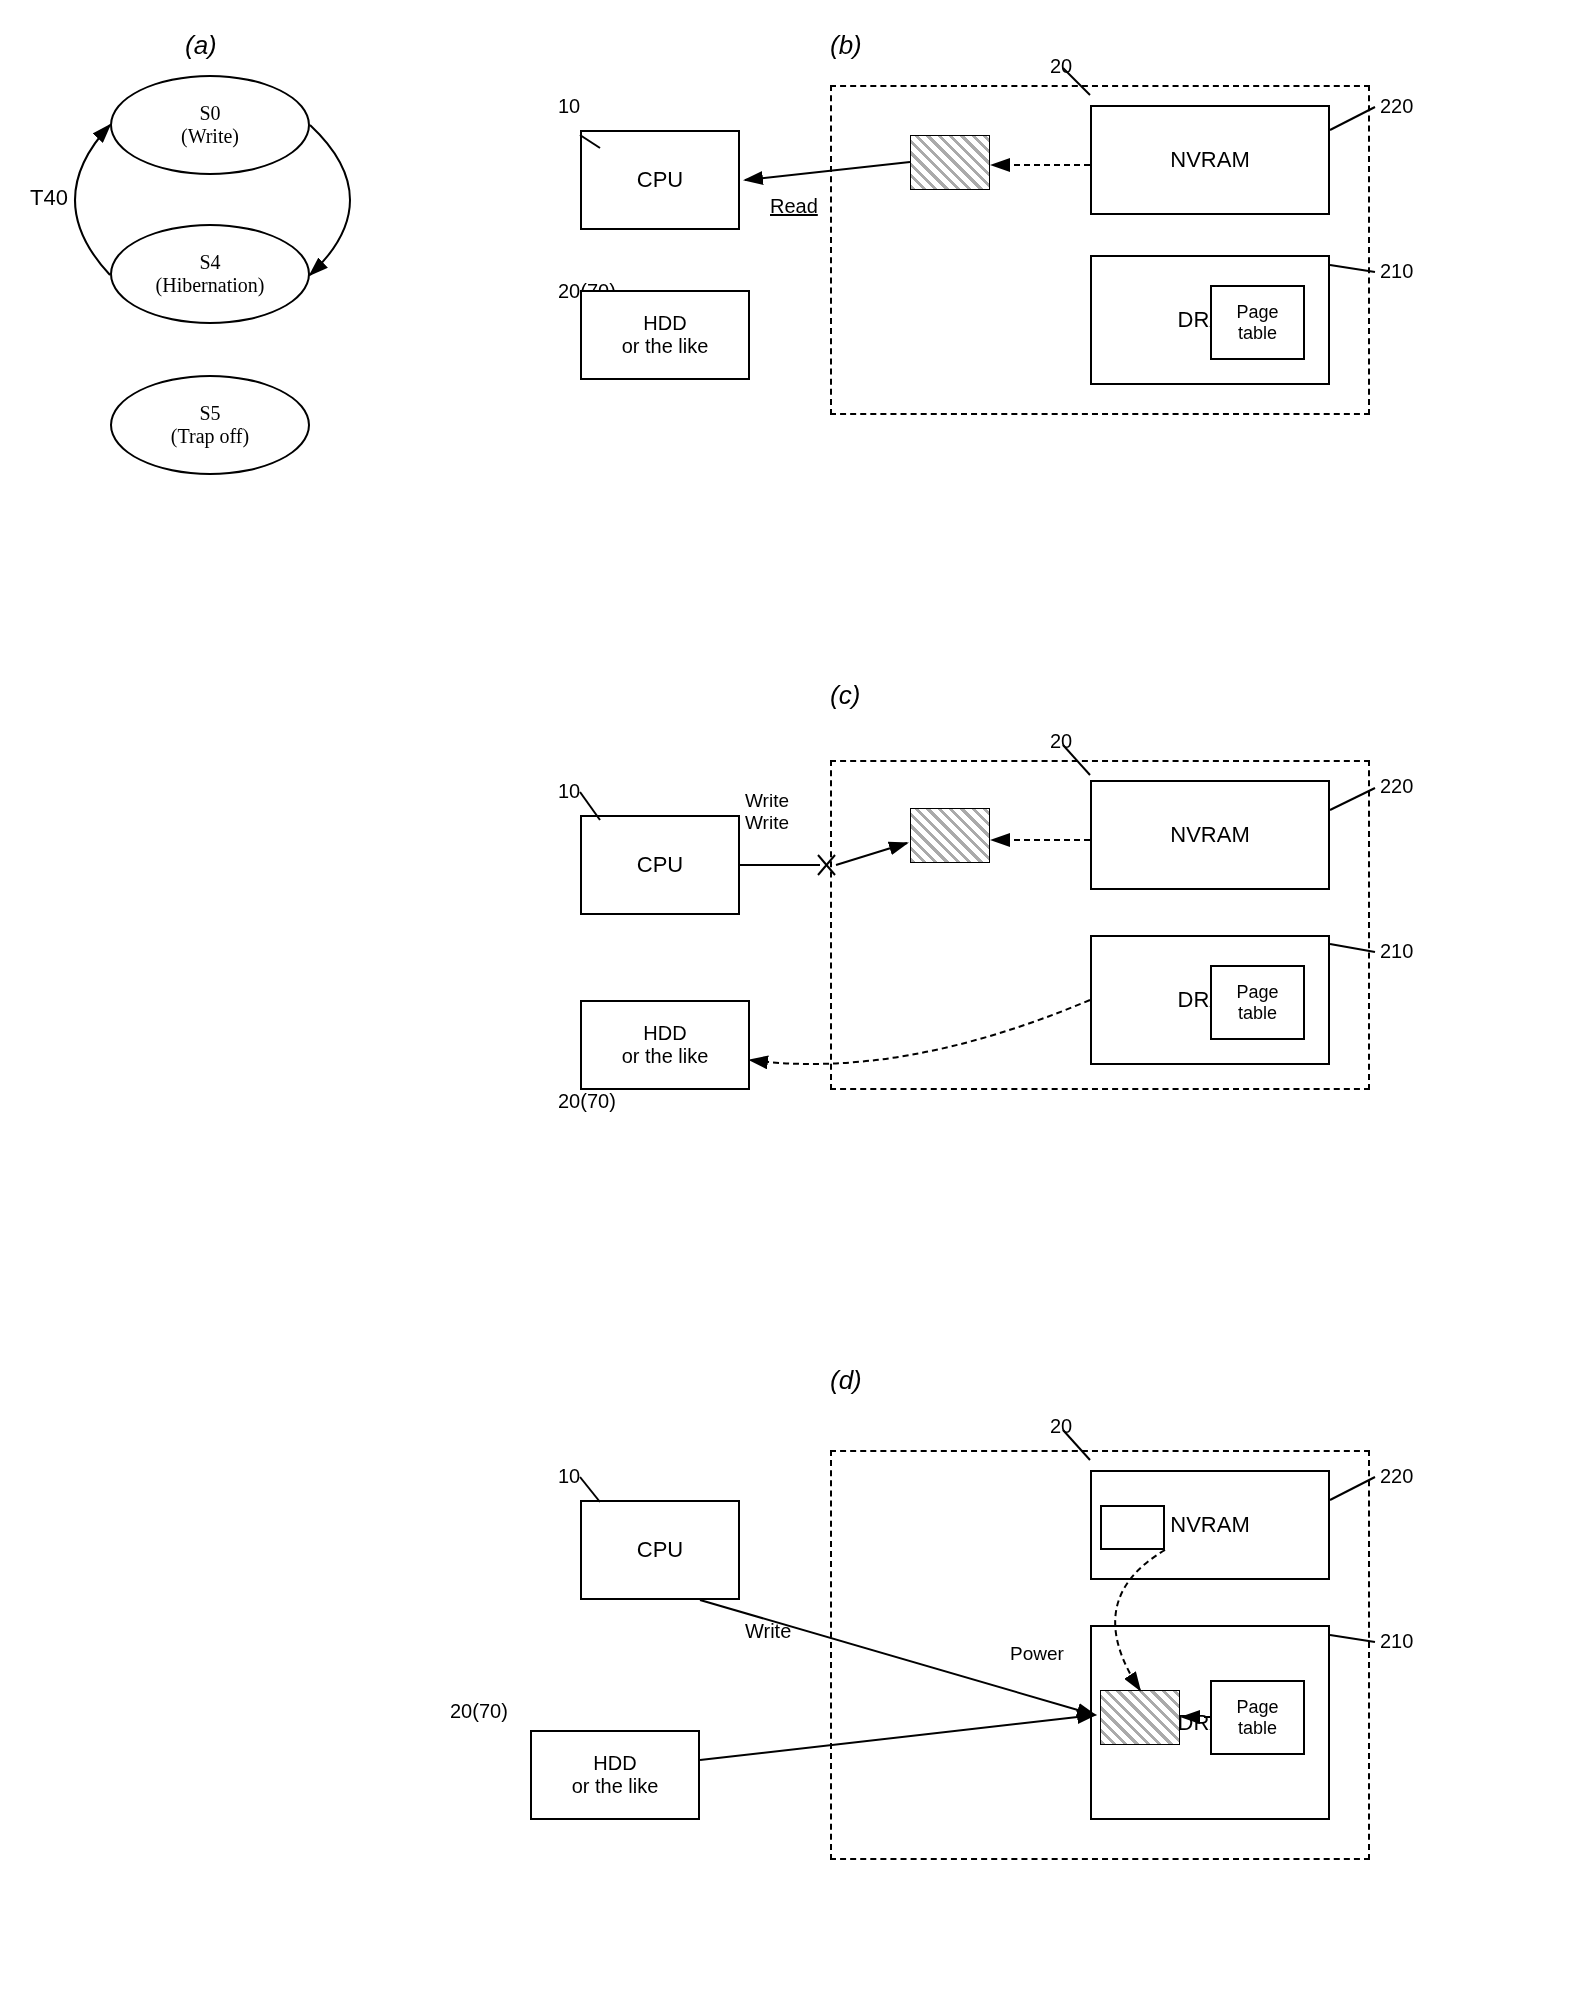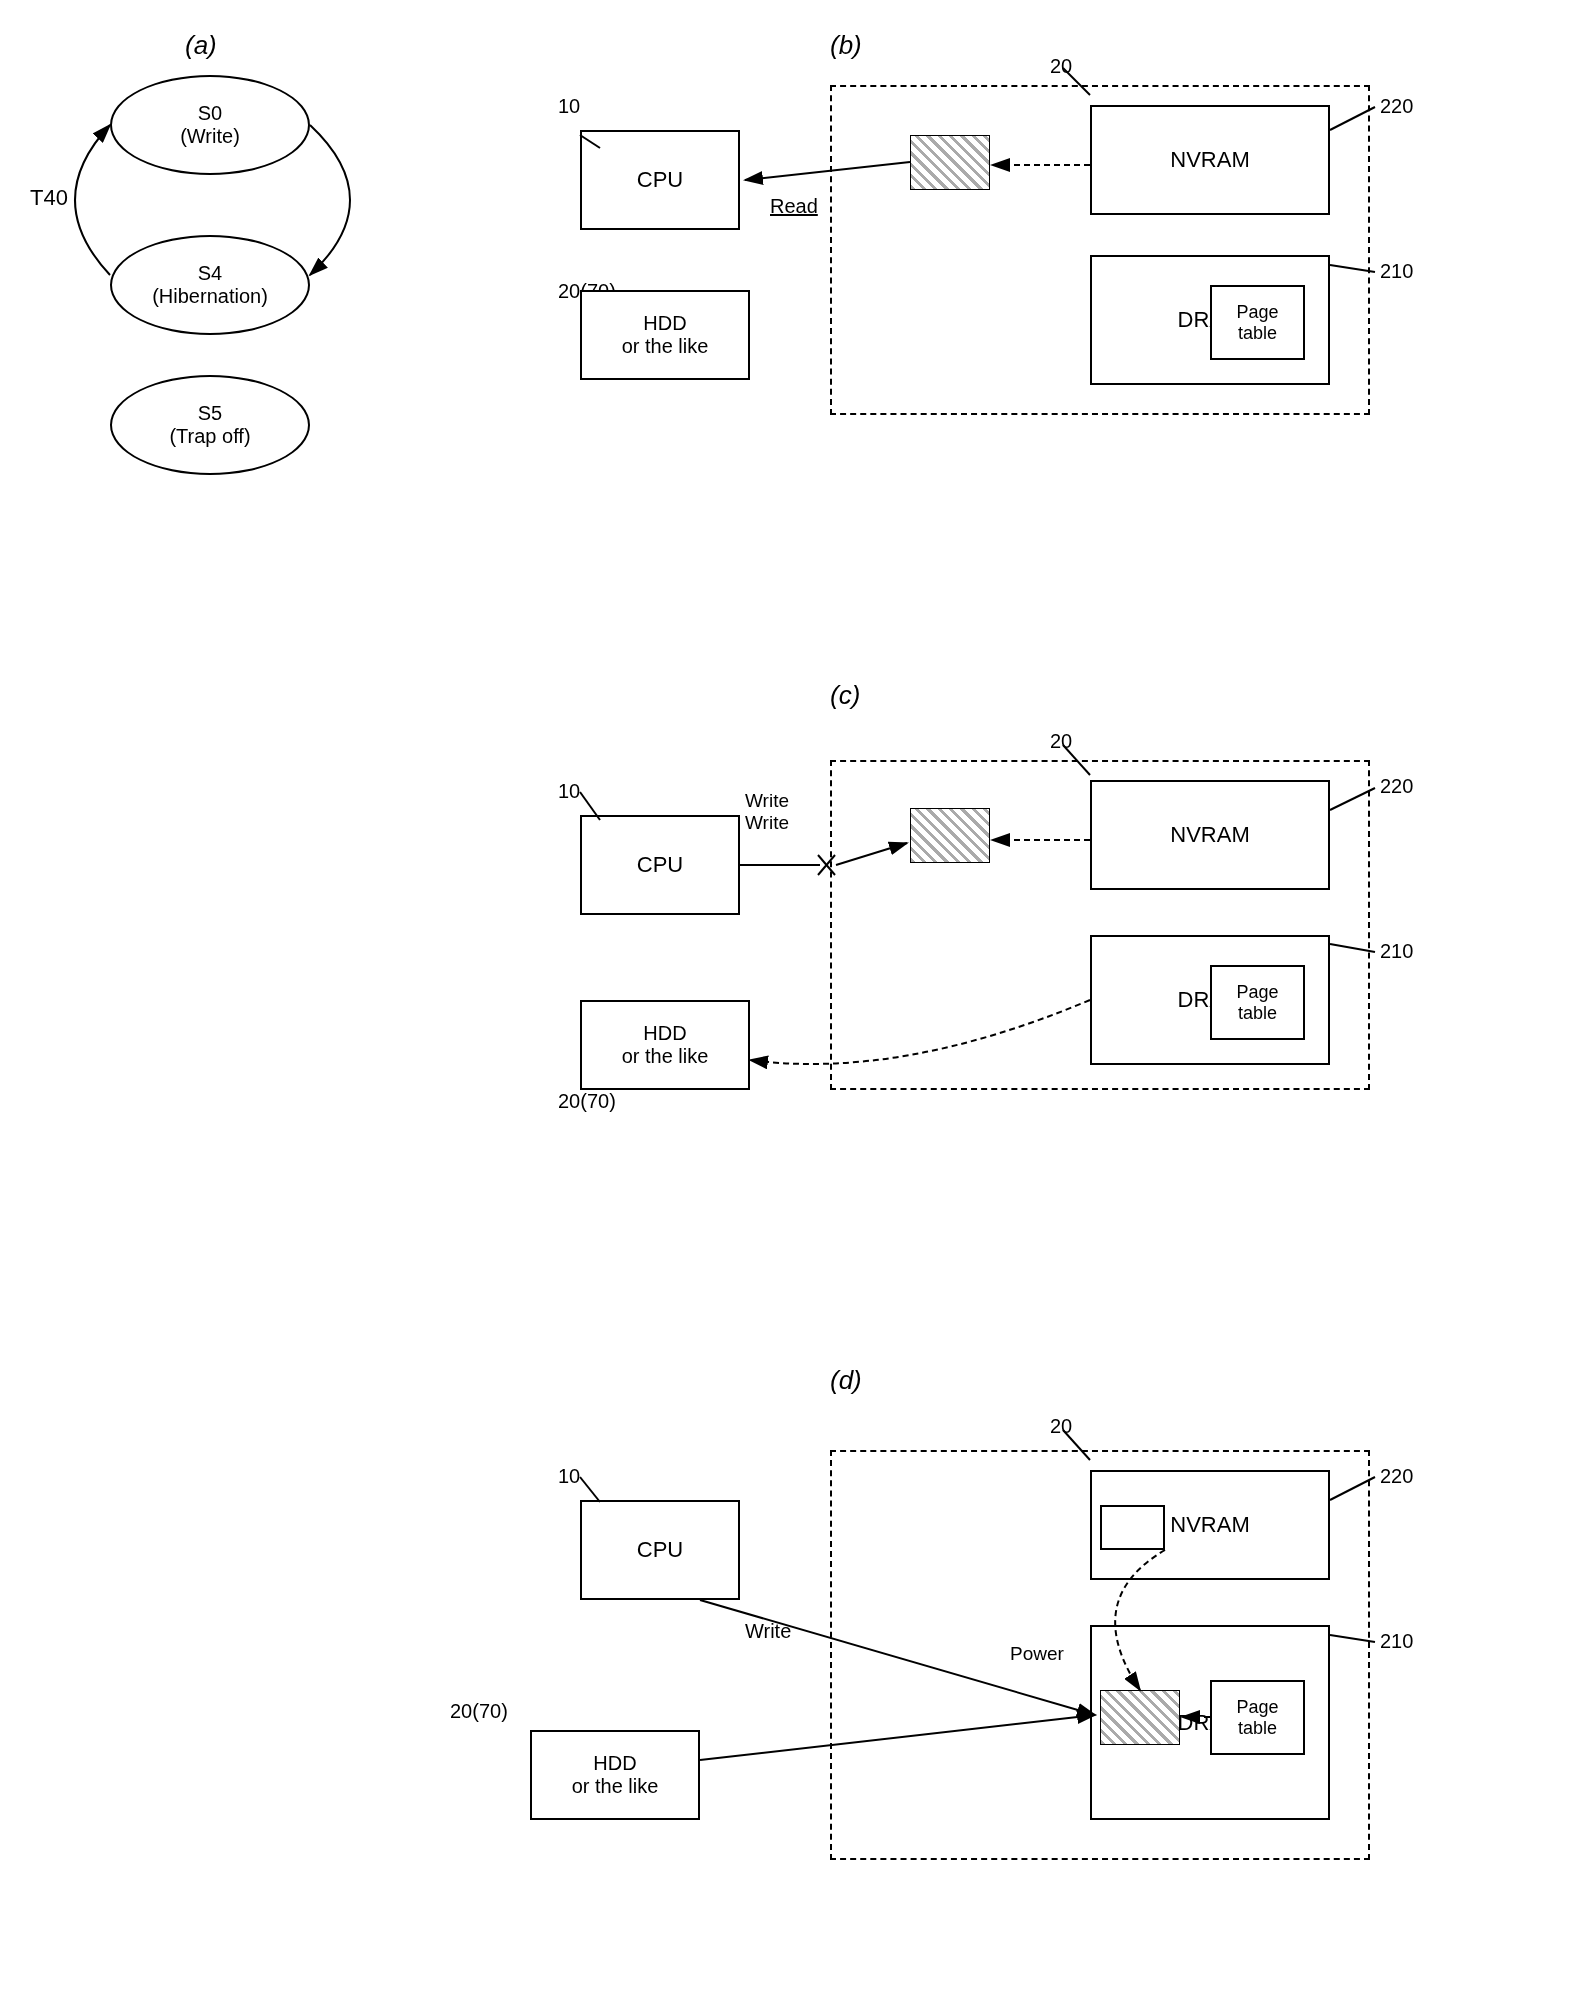--- a/index.html
+++ b/index.html
@@ -47,20 +47,21 @@
     .ellipse {
       position: absolute;
       border: 2px solid #000;
       border-radius: 50%;
       display: flex;
       align-items: center;
       justify-content: center;
       text-align: center;
       font-size: 20px;
       background: #fff;
+      font-family: Liberation Serif, serif;
     }
 
     
     .hatch-box {
       position: absolute;
       background: repeating-linear-gradient(
         45deg,
         #aaa,
         #aaa 3px,
         #fff 3px,
@@ -112,21 +113,21 @@
 
   <div class="label" style="left:30px; top:185px; font-size:22px;">T40</div>
 
   <div class="ellipse" style="left:110px; top:75px; width:200px; height:100px;">
     <div>
       <div>S0</div>
       <div>(Write)</div>
     </div>
   </div>
 
-  <div class="ellipse" style="left:110px; top:235px; width:200px; height:100px;">
+  <div class="ellipse" style="left:110px; top:224px; width:200px; height:100px;">
     <div>
       <div>S4</div>
       <div>(Hibernation)</div>
     </div>
   </div>
 
   <div class="ellipse" style="left:110px; top:375px; width:200px; height:100px;">
     <div>
       <div>S5</div>
       <div>(Trap off)</div>

